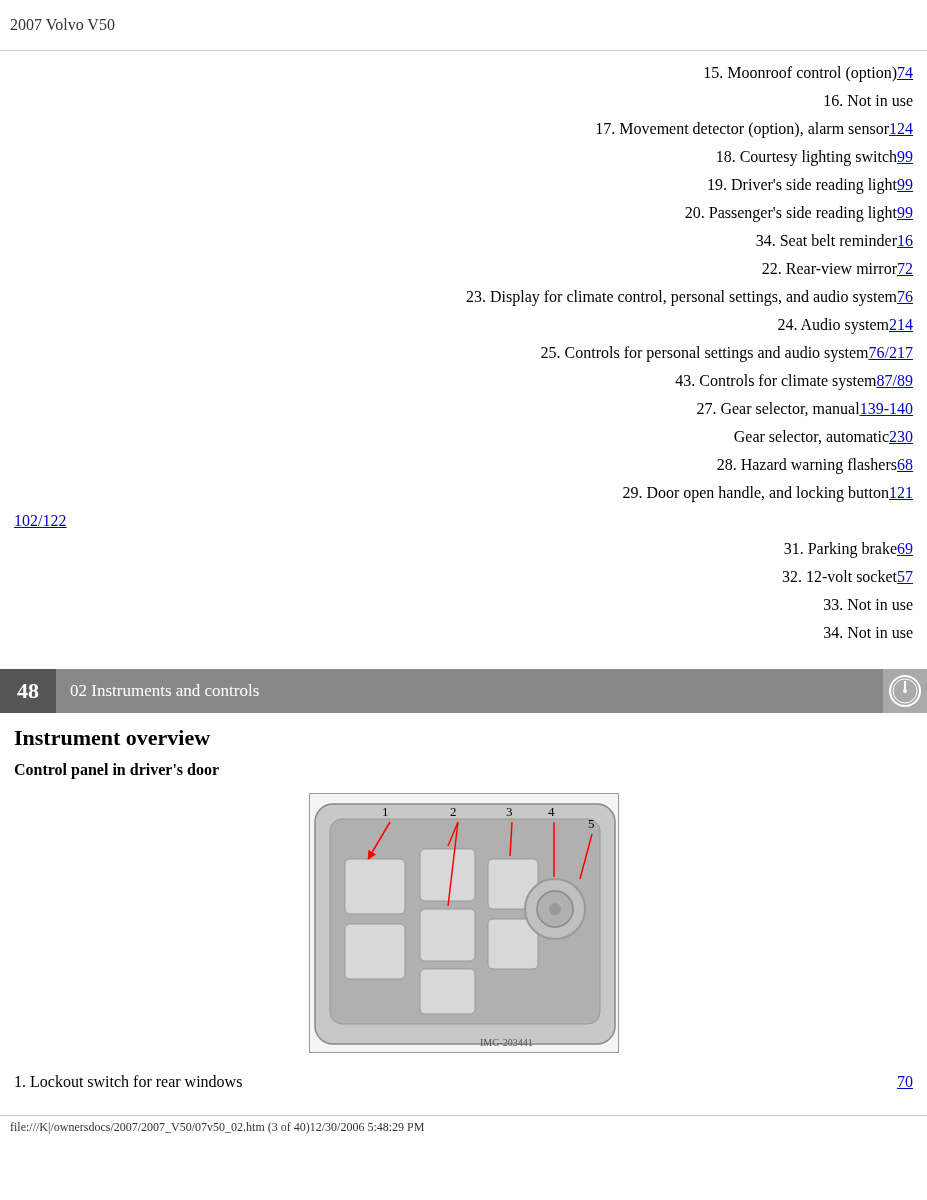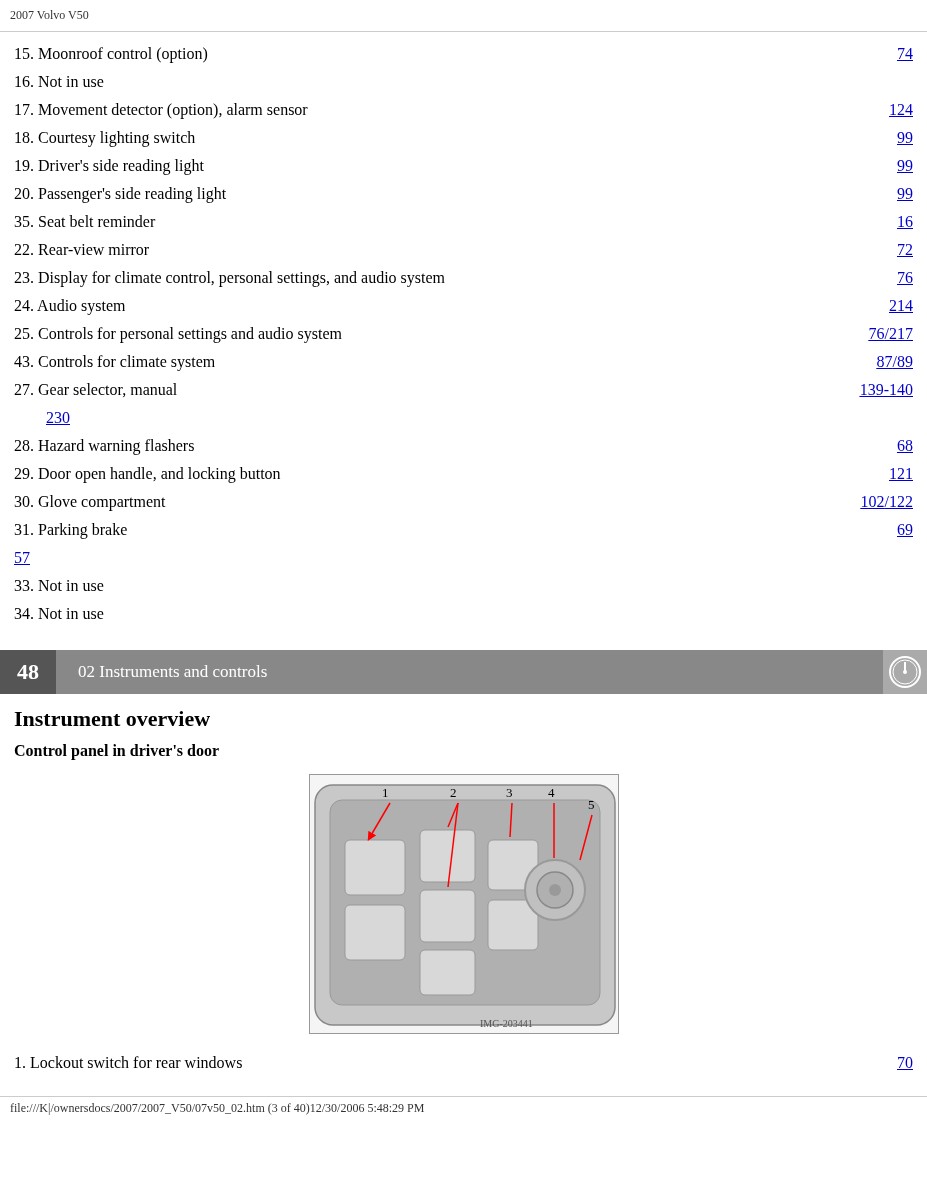--- a/index.html
+++ b/index.html
@@ -4,27 +4,28 @@
   <style>
     * { margin: 0; padding: 0; box-sizing: border-box; }
     body {
       font-family: Times New Roman, serif;
       font-size: 16px;
       background: #fff;
       color: #000;
       width: 927px;
     }
     .top-bar {
-      font-size: 12px;
+      font-size: 16px;
       color: #333;
-      padding: 8px 10px;
+      padding: 16px 10px;
       border-bottom: 1px solid #ccc;
     }
     .content-area {
       padding: 8px 14px 4px 14px;
+      text-align: right;
     }
     .item-row {
       display: flex;
       align-items: baseline;
       padding: 2px 0;
       line-height: 1.5;
     }
     .item-label {
       flex: 1;
       font-size: 16px;
@@ -43,21 +44,20 @@
       padding-left: 32px;
     }
     
     .page-footer-bar {
       display: flex;
       align-items: center;
       background: #888;
       color: #fff;
       margin: 18px 0 0 0;
       height: 44px;
-      gap: 8px;
     }
     .page-num-box {
       background: #555;
       color: #fff;
       font-size: 22px;
       font-weight: bold;
       width: 56px;
       height: 44px;
       display: flex;
       align-items: center;
@@ -157,21 +157,21 @@
       </div>
       <div class="item-row">
         <span class="item-label">19. Driver's side reading light</span>
         <span class="item-link"><a href="#">99</a></span>
       </div>
       <div class="item-row">
         <span class="item-label">20. Passenger's side reading light</span>
         <span class="item-link"><a href="#">99</a></span>
       </div>
       <div class="item-row">
-        <span class="item-label">35. Seat belt reminder</span>
+        <span class="item-label">34. Seat belt reminder</span>
         <span class="item-link"><a href="#">16</a></span>
       </div>
       <div class="item-row">
         <span class="item-label">22. Rear-view mirror</span>
         <span class="item-link"><a href="#">72</a></span>
       </div>
       <div class="item-row">
         <span class="item-label">23. Display for climate control, personal settings, and audio system</span>
         <span class="item-link"><a href="#">76</a></span>
       </div>
@@ -185,39 +185,40 @@
       </div>
       <div class="item-row">
         <span class="item-label">43. Controls for climate system</span>
         <span class="item-link"><a href="#">87</a>/<a href="#">89</a></span>
       </div>
       <div class="item-row">
         <span class="item-label">27. Gear selector, manual</span>
         <span class="item-link"><a href="#">139-140</a></span>
       </div>
       <div class="item-row indented">
+        <span class="item-label">    Gear selector, automatic</span>
         <span class="item-link"><a href="#">230</a></span>
       </div>
       <div class="item-row">
         <span class="item-label">28. Hazard warning flashers</span>
         <span class="item-link"><a href="#">68</a></span>
       </div>
       <div class="item-row">
         <span class="item-label">29. Door open handle, and locking button</span>
         <span class="item-link"><a href="#">121</a></span>
       </div>
       <div class="item-row">
-        <span class="item-label">30. Glove compartment</span>
         <span class="item-link"><a href="#">102</a>/<a href="#">122</a></span>
       </div>
       <div class="item-row">
         <span class="item-label">31. Parking brake</span>
         <span class="item-link"><a href="#">69</a></span>
       </div>
       <div class="item-row">
+        <span class="item-label">32. 12-volt socket</span>
         <span class="item-link"><a href="#">57</a></span>
       </div>
       <div class="item-row">
         <span class="item-label">33. Not in use</span>
       </div>
       <div class="item-row">
         <span class="item-label">34. Not in use</span>
       </div>
     </div>
 </div>

